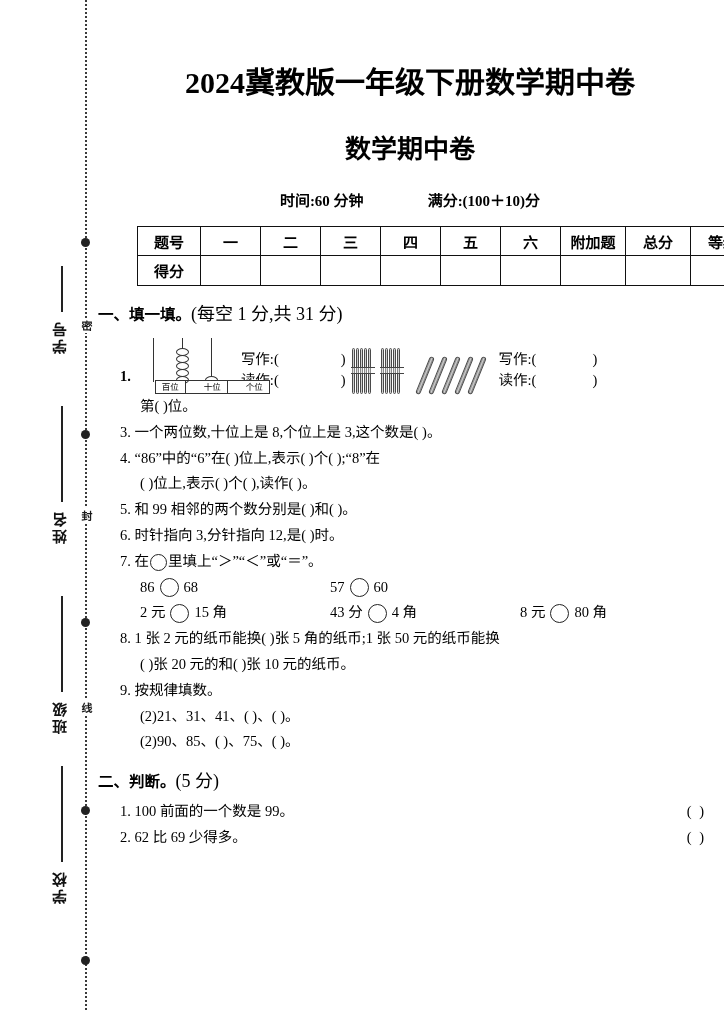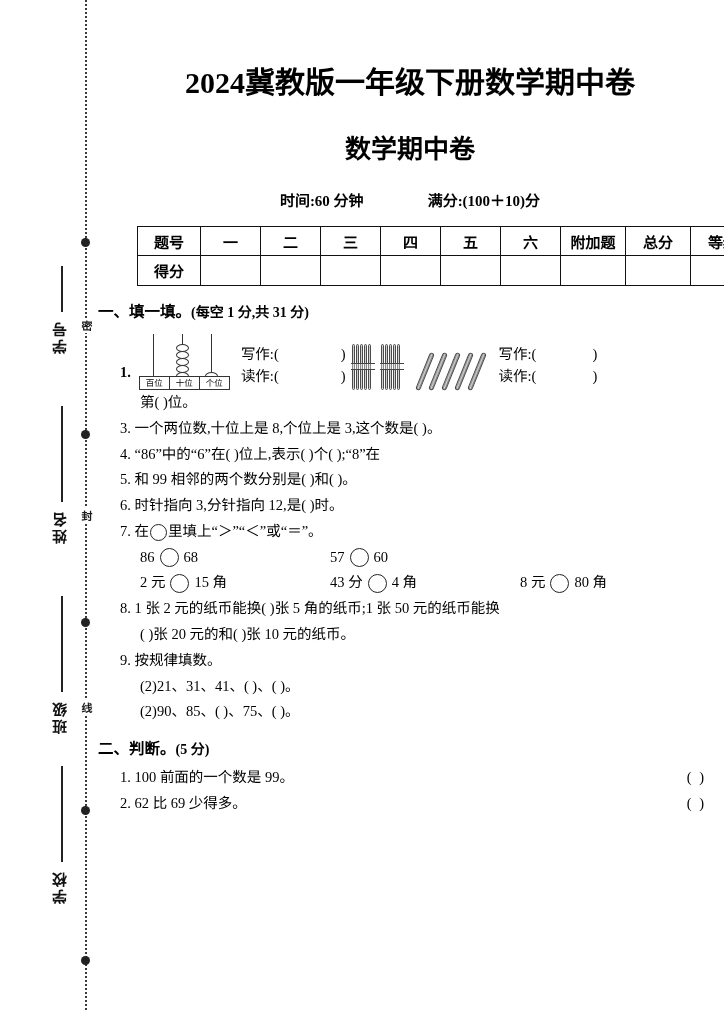--- a/index.html
+++ b/index.html
@@ -141,21 +141,21 @@
     font-size: 14.5px;
     line-height: 1.78;
     color: #000;
   }
   .sec-head {
     font-size: 15.5px;
     font-weight: 700;
     margin-top: 6px;
     margin-bottom: 2px;
   }
-  .sec-head .pts { font-weight: 700; font-size: 14px; }
+  .sec-head .pts { font-weight: 400; font-size: 18px; }
 
   .q {
     display: block;
     margin-left: 22px;
     white-space: nowrap;
   }
   .q.indent { margin-left: 42px; }
   .blank-md { display: inline-block; width: 56px; }
   .blank-lg { display: inline-block; width: 62px; }
 
@@ -181,24 +181,25 @@
     position: absolute;
     width: 13px;
     height: 8px;
     border: 1.5px solid #333;
     border-radius: 50%;
     background: #fff;
     box-sizing: border-box;
   }
   .abacus .placebox {
     position: absolute;
-    left: 0;
+    left: 16px;
     bottom: 0;
     display: flex;
     border: 1.2px solid #333;
+    gap: 12px;
   }
   .abacus .placebox span {
     display: block;
     width: 29px;
     font-size: 8.5px;
     text-align: center;
     border-right: 1.2px solid #333;
     font-family: "Liberation Sans", "DejaVu Sans", sans-serif;
     line-height: 12px;
     background: #fff;
@@ -419,20 +420,21 @@
           </div>
           <div>
             <span>读作:(</span><span class="blank-md"></span><span>)</span>
           </div>
         </div>
       </div>
 
       <div class="q indent">第(          )位。</div>
       <div class="q">3. 一个两位数,十位上是 8,个位上是 3,这个数是(            )。</div>
       <div class="q">4. “86”中的“6”在(            )位上,表示(          )个(            );“8”在</div>
+      <div class="q indent">(            )位上,表示(            )个(            ),读作(            )。</div>
       <div class="q">5. 和 99 相邻的两个数分别是(            )和(            )。</div>
       <div class="q">6. 时针指向 3,分针指向 12,是(            )时。</div>
 
       <div class="q">
         <span>7. 在</span><span class="circle inline-c"></span><span>里填上“＞”“＜”或“＝”。</span>
       </div>
 
       <div class="cmp-row">
         <span class="cmp-cell">
           <span>86</span>

